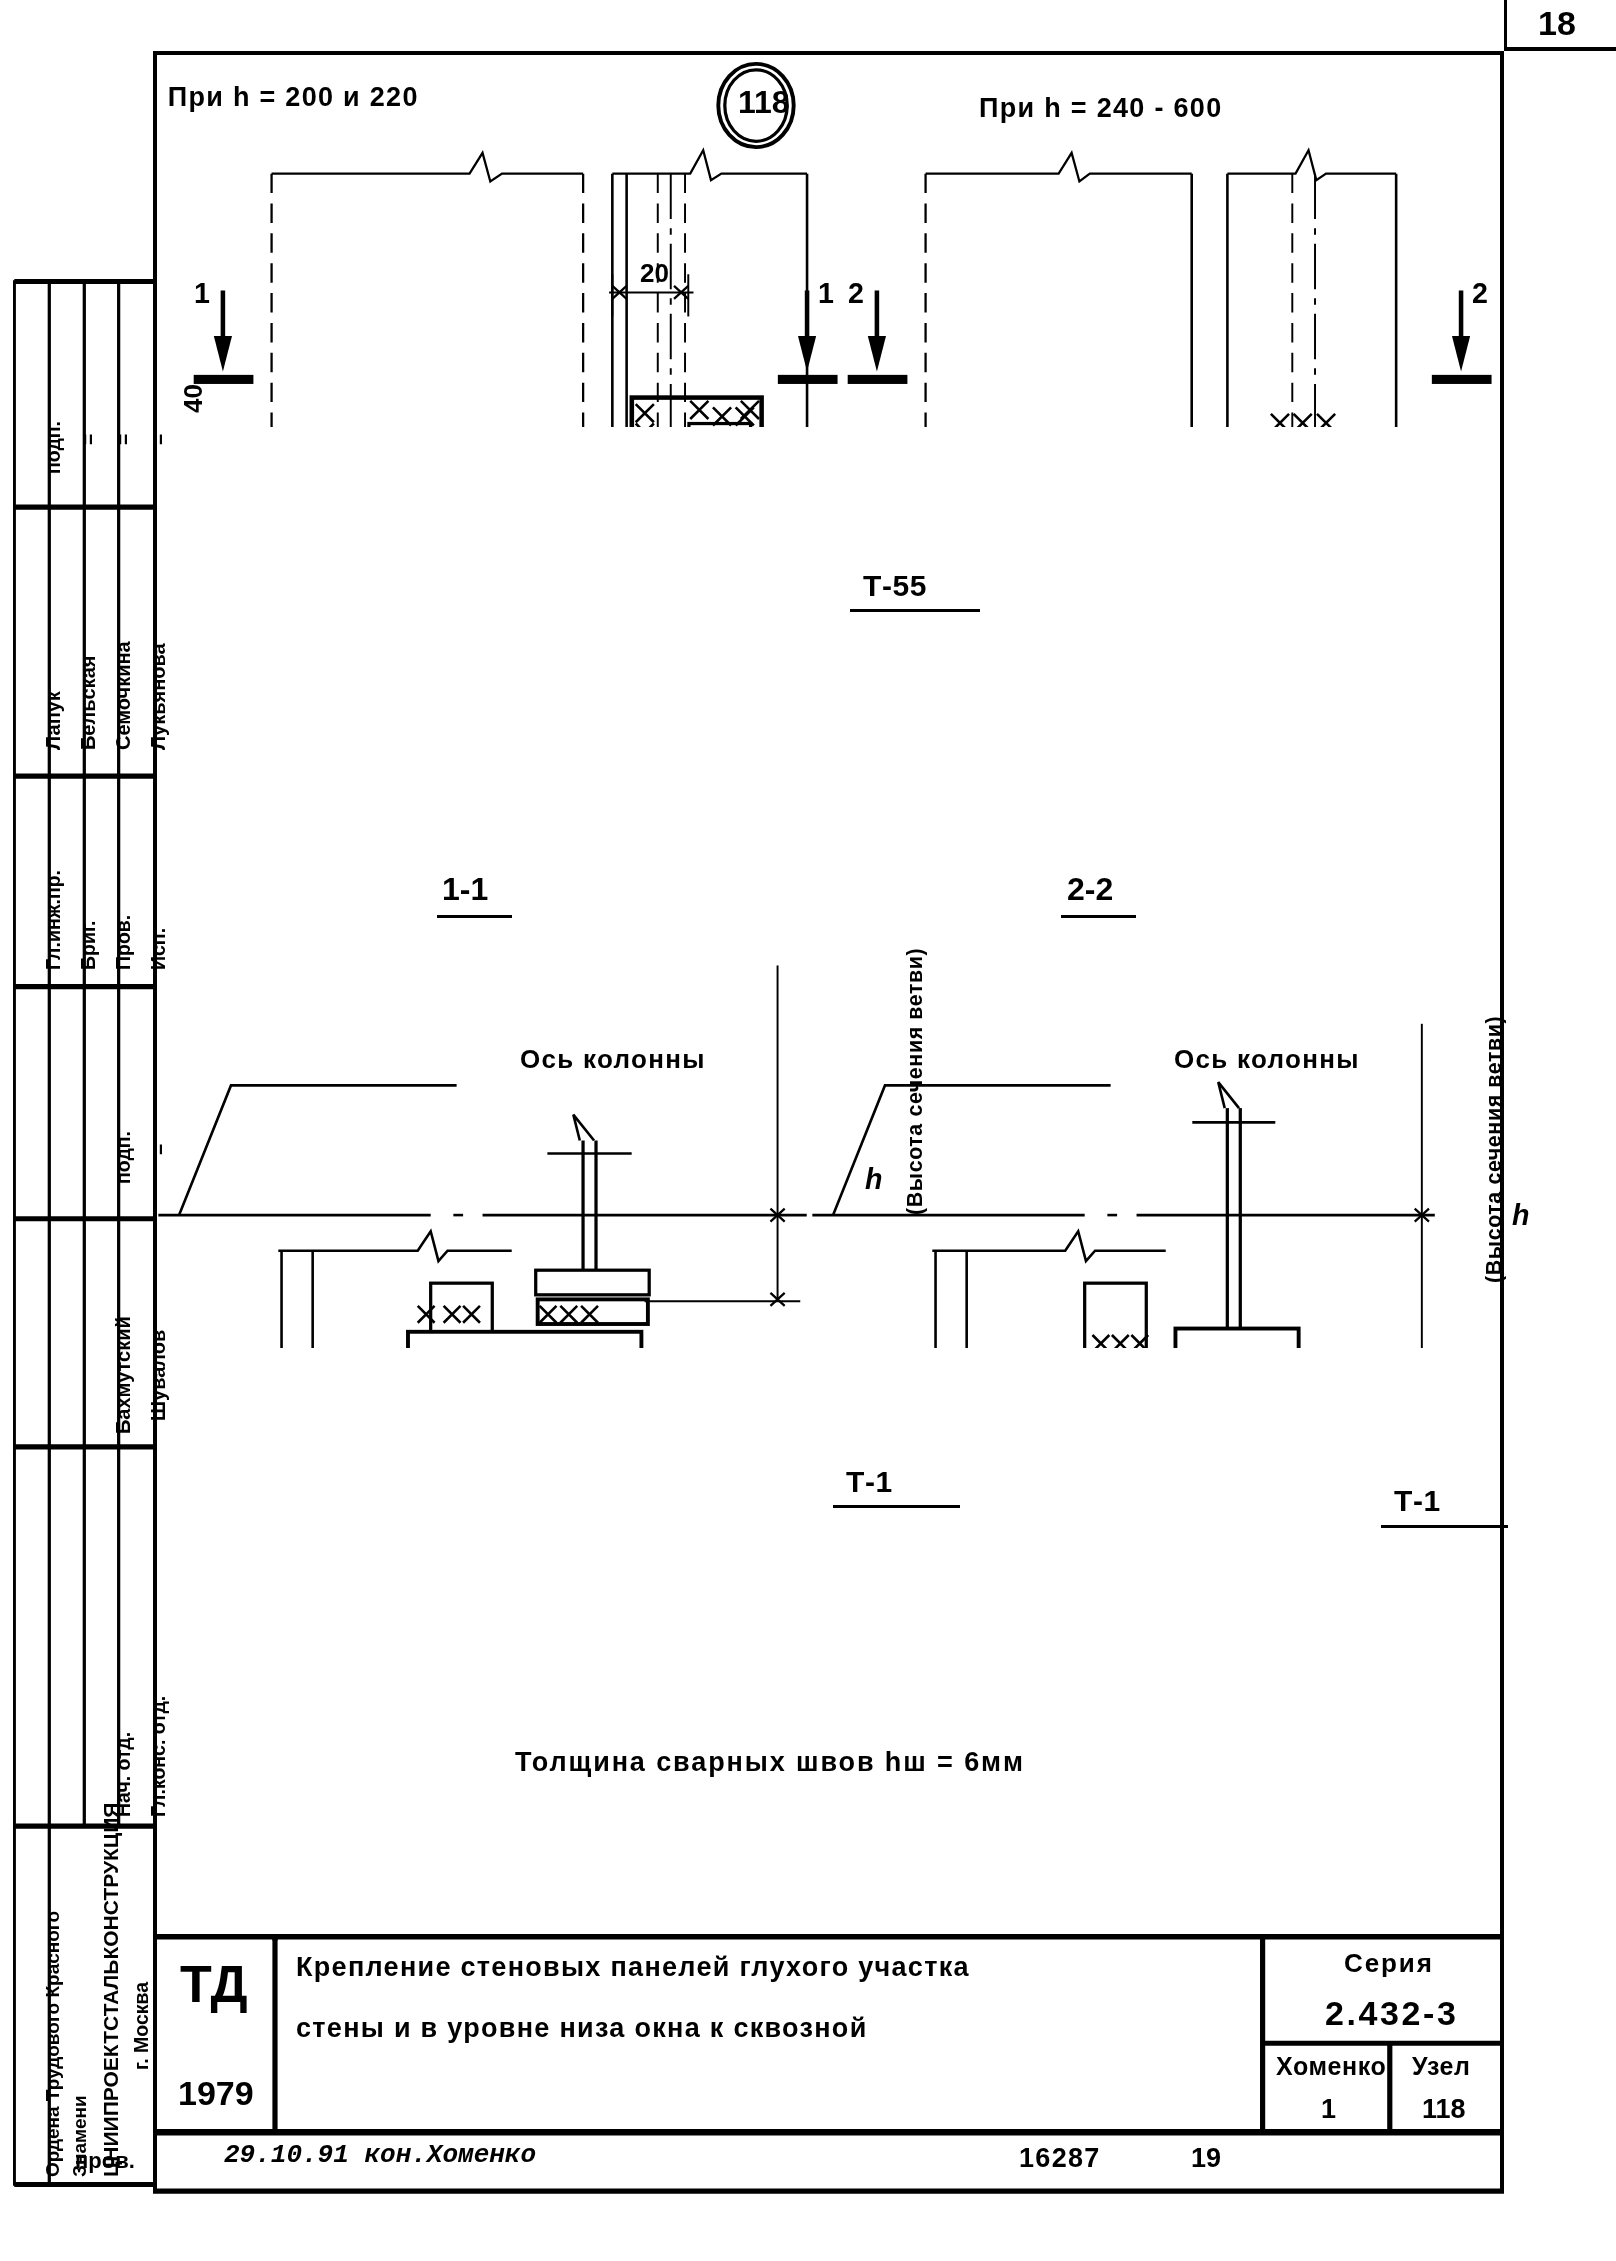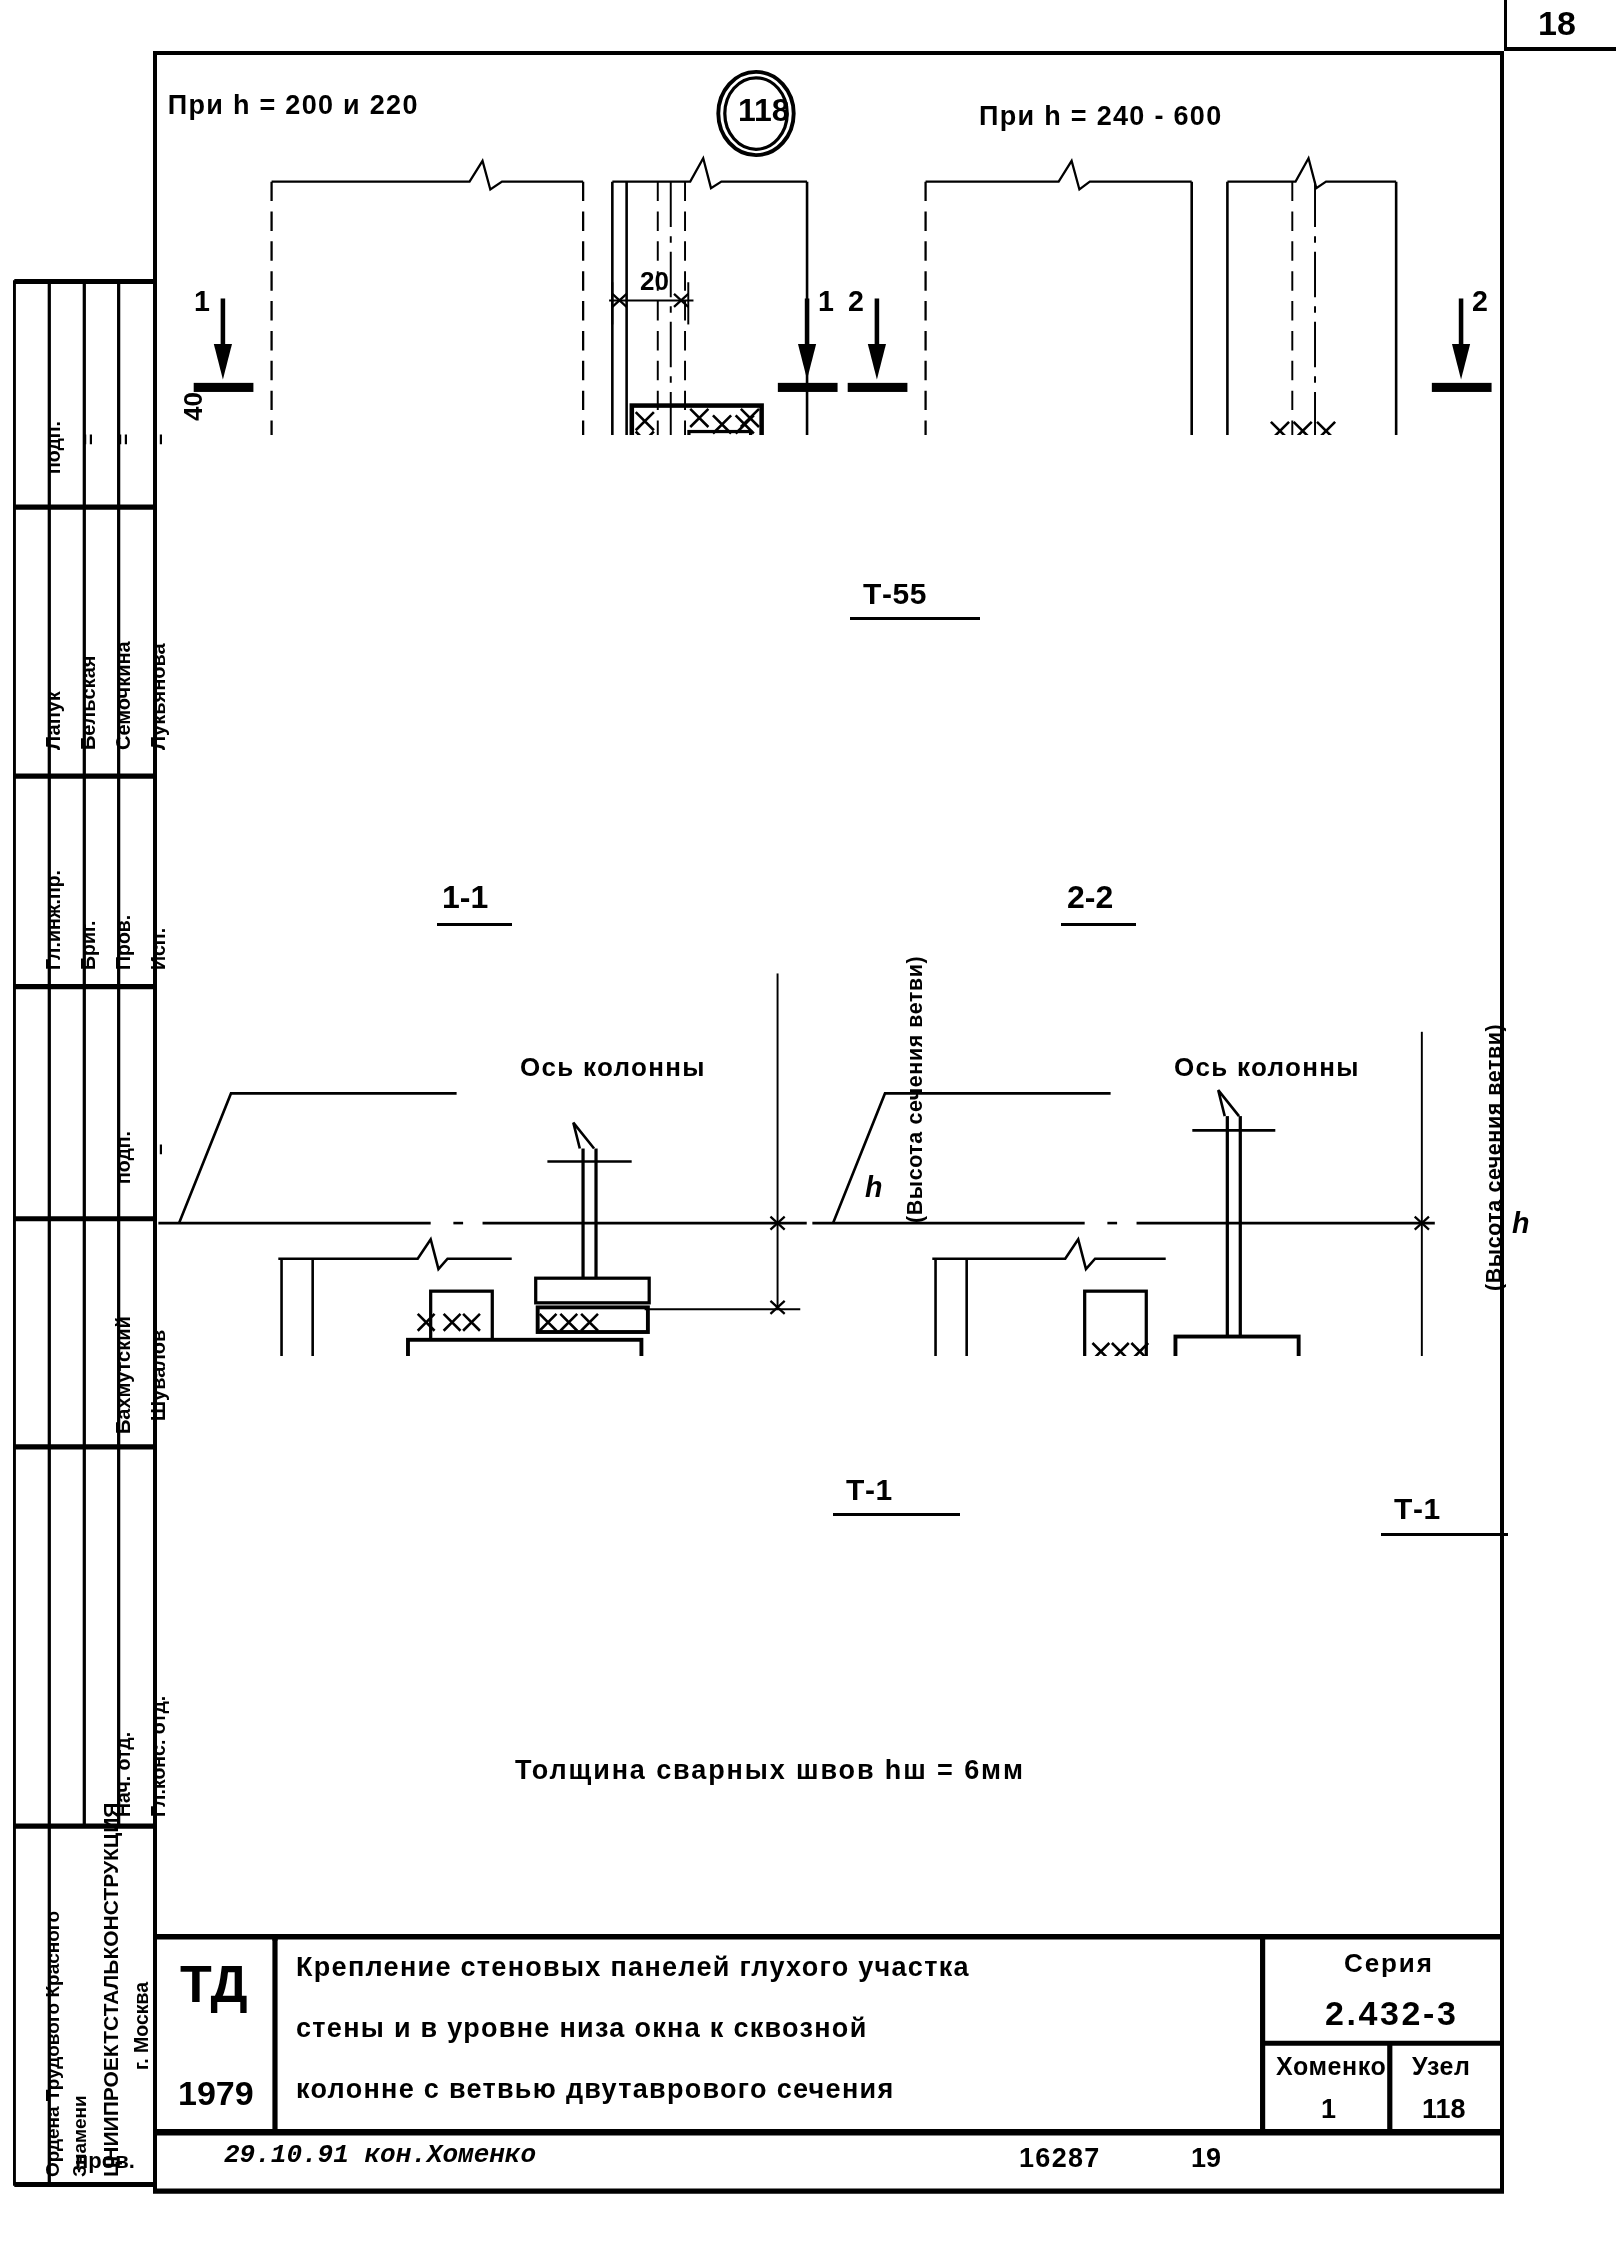--- a/index.html
+++ b/index.html
@@ -16,21 +16,21 @@
 
   #sheet-frame{position:absolute;left:153px;top:51px;width:1351px;height:2142px;
         border:4.5px solid #000;box-sizing:border-box;}
 
   
   #left-stamp{position:absolute;left:13px;top:279px;width:140px;height:1908px;}
   .vtext{position:absolute;transform-origin:0 0;transform:rotate(-90deg);
          white-space:nowrap;font-weight:bold;}
 
   
-  #drawing{position:absolute;left:158px;top:58px;width:1342px;height:1869px;text-align:right;}
+  #drawing{position:absolute;left:158px;top:50px;width:1342px;height:1869px;text-align:right;}
 
   svg{display:block;}
 
   
   #title-block{position:absolute;left:153px;top:1934px;width:1351px;height:260px;}
   .tb-txt{position:absolute;white-space:nowrap;font-weight:bold;}
 
   .hand{font-family:Liberation Mono, monospace;font-style:italic;}
 </style>
 </head>
@@ -365,21 +365,20 @@
     <line x1="1710" y1="168" x2="2082" y2="168" stroke="#000" stroke-width="8"></line>
 
     <line x1="188" y1="0" x2="188" y2="10" stroke="#000" stroke-width="8"></line>
   </svg>
 
   <div class="tb-txt" style="left:27px;top:19.5px;font-size:52px;">ТД</div>
   <div class="tb-txt" style="left:25px;top:140px;font-size:34px;">1979</div>
 
   <div class="tb-txt" style="left:143px;top:18px;font-size:27px;letter-spacing:1.3px;">Крепление стеновых панелей глухого участка</div>
   <div class="tb-txt" style="left:143px;top:79px;font-size:27px;letter-spacing:1.3px;">стены и в уровне низа окна к сквозной</div>
-  <div class="tb-txt" style="left:143px;top:140px;font-size:27px;letter-spacing:1.3px;">колонне с ветвью двутаврового сечения</div>
 
   <div class="tb-txt" style="left:1191px;top:14.3px;font-size:26px;letter-spacing:1.9px;">Серия</div>
   <div class="tb-txt" style="left:1172px;top:60px;font-size:34px;letter-spacing:2.6px;">2.432-3</div>
 
   <div class="tb-txt" style="left:1123px;top:118px;font-size:25px;letter-spacing:0.6px;">Хоменко</div>
   <div class="tb-txt" style="left:1168px;top:160px;font-size:27px;">1</div>
 
   <div class="tb-txt" style="left:1259px;top:118px;font-size:25px;letter-spacing:0.6px;">Узел</div>
   <div class="tb-txt" style="left:1269px;top:160px;font-size:27px;">118</div>
 

